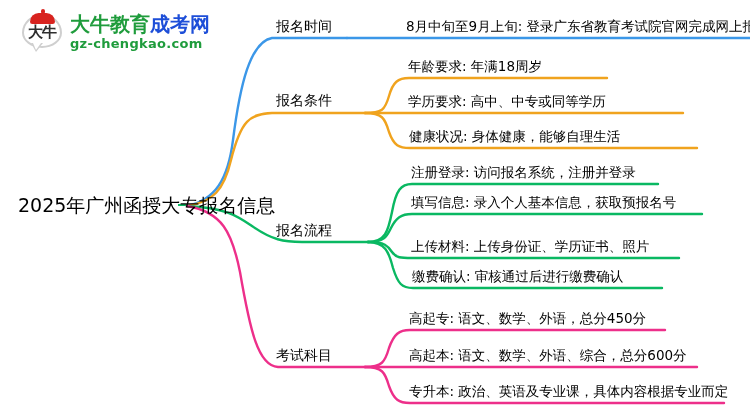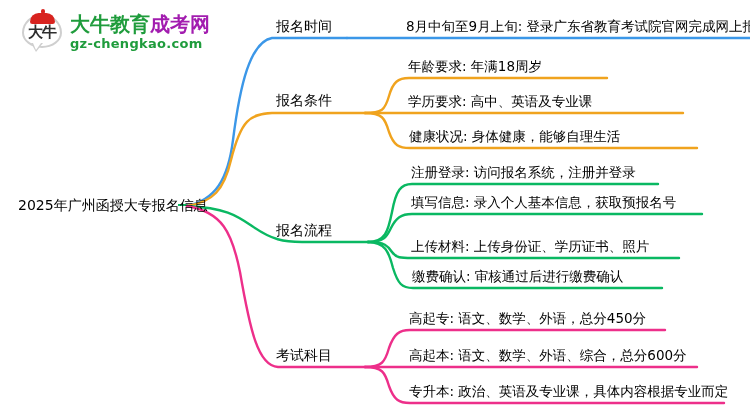--- a/index.html
+++ b/index.html
@@ -113,40 +113,40 @@
   }
   .logo-title {
     font-size: 20px;
     font-weight: bold;
     color: #1f9c3c;
     letter-spacing: 0px;
     line-height: 24px;
     white-space: nowrap;
     font-family: "DejaVu Sans", sans-serif;
   }
-  .logo-title .accent { color: #a21caf; }
+  .logo-title .accent { color: #1d4ed8; }
   .logo-url {
     font-size: 13px;
     font-weight: bold;
     color: #1f9c3c;
     letter-spacing: 0.3px;
     line-height: 16px;
     white-space: nowrap;
     font-family: "DejaVu Sans", sans-serif;
   }
 
   
   .node {
     position: absolute;
     white-space: nowrap;
     color: #000000;
     font-family: "DejaVu Sans", "Liberation Sans", sans-serif;
   }
   .node.root {
-    font-size: 14px;
+    font-size: 19px;
     line-height: 18px;
   }
   .node.lvl1 {
     font-size: 14px;
     line-height: 17px;
   }
   .node.lvl2 {
     font-size: 13.5px;
     line-height: 17px;
   }
@@ -199,21 +199,21 @@
 
   <div class="node lvl1" style="left:276px; top:92px;">报名条件</div>
 
   <div class="node lvl1" style="left:276px; top:222px;">报名流程</div>
 
   <div class="node lvl1" style="left:276px; top:347px;">考试科目</div>
 
   <div class="node lvl2" style="left:406px; top:18px;">8月中旬至9月上旬: 登录广东省教育考试院官网完成网上报名</div>
 
   <div class="node lvl2" style="left:408px; top:58px;text-align:right;">年龄要求: 年满18周岁</div>
-  <div class="node lvl2" style="left:408px; top:93px;">学历要求: 高中、英语及专业课</div>
+  <div class="node lvl2" style="left:408px; top:93px;">学历要求: 高中、中专或同等学历</div>
   <div class="node lvl2" style="left:409px; top:128px;">健康状况: 身体健康，能够自理生活</div>
 
   <div class="node lvl2" style="left:411px; top:164px;text-align:center;">注册登录: 访问报名系统，注册并登录</div>
   <div class="node lvl2" style="left:411px; top:194px;">填写信息: 录入个人基本信息，获取预报名号</div>
   <div class="node lvl2" style="left:411px; top:238px;">上传材料: 上传身份证、学历证书、照片</div>
   <div class="node lvl2" style="left:412px; top:268px;">缴费确认: 审核通过后进行缴费确认</div>
 
   <div class="node lvl2" style="left:409px; top:310px;">高起专: 语文、数学、外语，总分450分</div>
   <div class="node lvl2" style="left:409px; top:347px;">高起本: 语文、数学、外语、综合，总分600分</div>
   <div class="node lvl2" style="left:409px; top:383px;">专升本: 政治、英语及专业课，具体内容根据专业而定</div>

